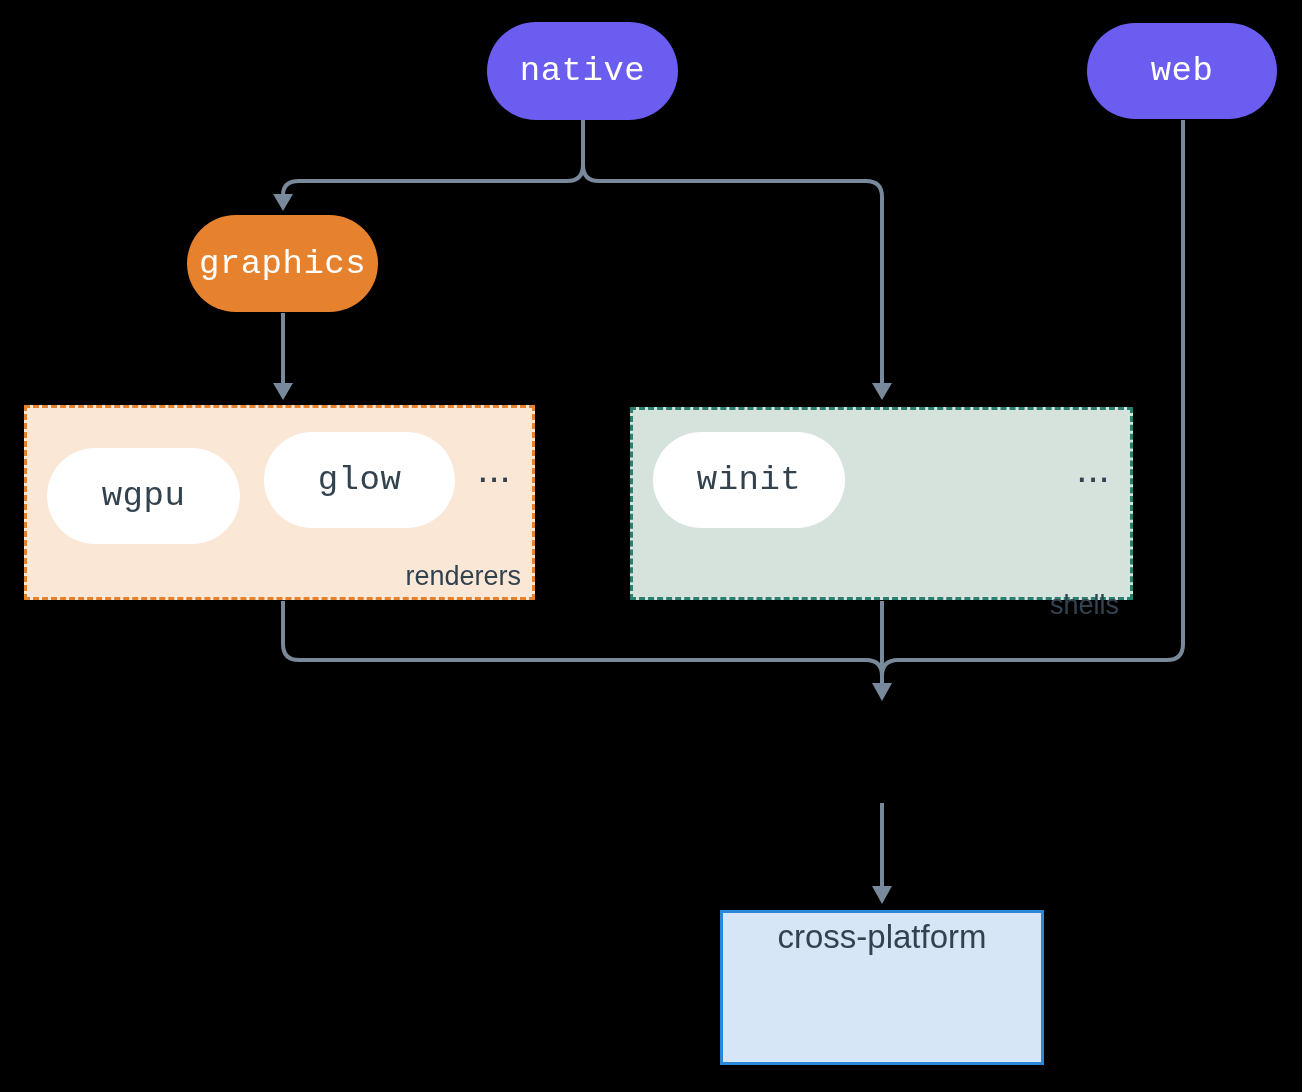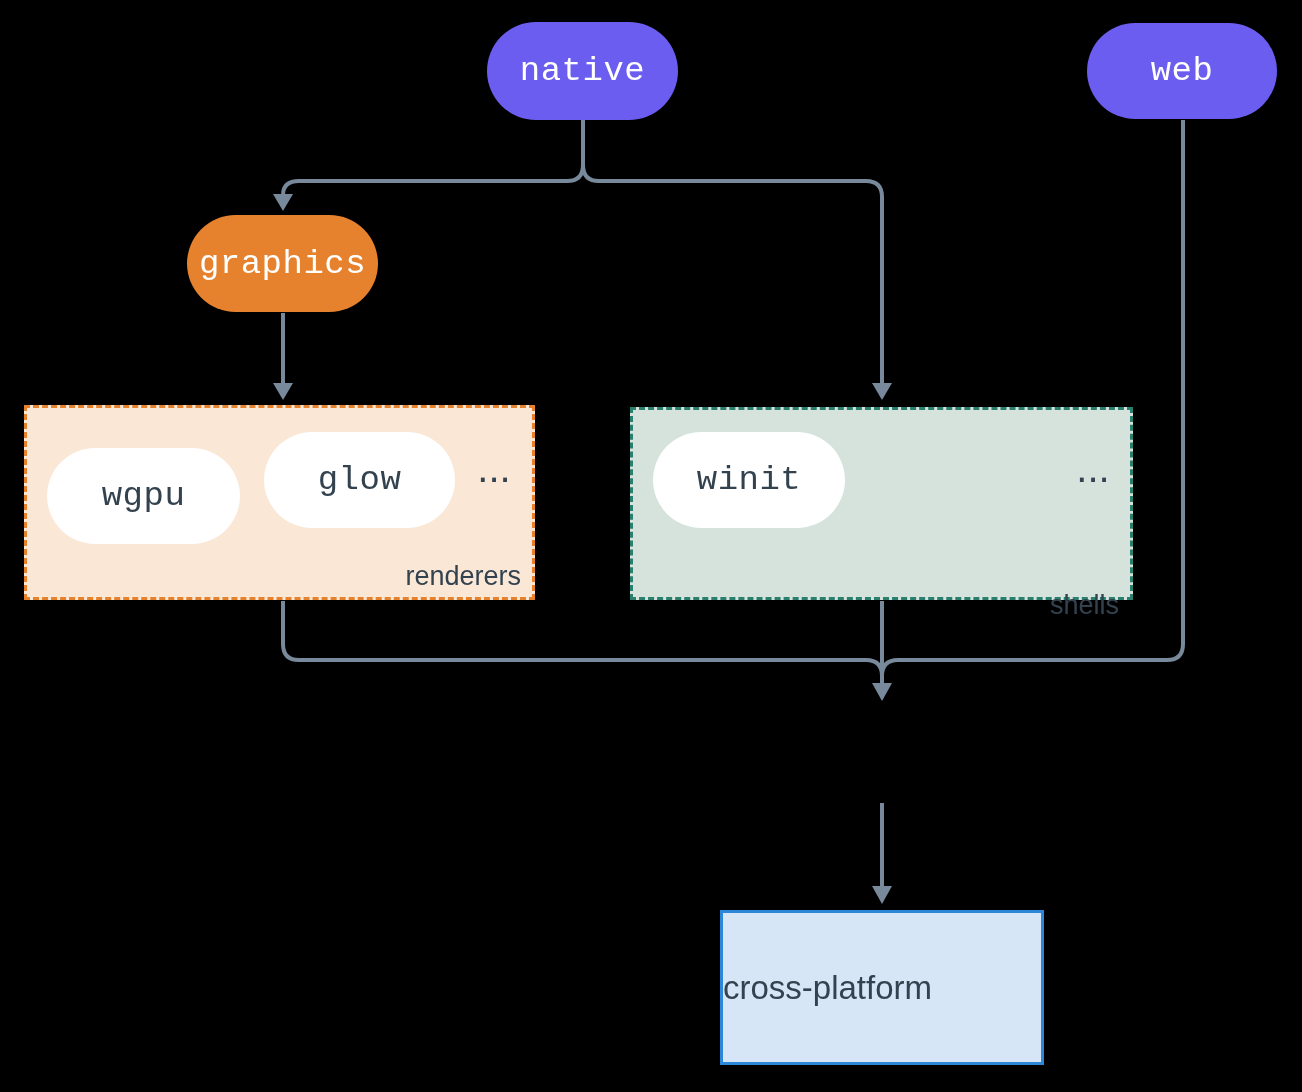--- a/index.html
+++ b/index.html
@@ -69,21 +69,21 @@
   .ellipsis {
     position: absolute; width: 46px; text-align: center;
     font-size: 40px; line-height: 40px; color: var(--dark-text);
   }
   .ellipsis-renderers { left: 471px; top: 448px; }
   .ellipsis-shells    { left: 1070px; top: 448px; }
 
   .app-box {
     position: absolute; left: 720px; top: 910px; width: 324px; height: 155px;
     background: var(--application-fill); border: 3px solid var(--application-border);
-    display: flex; flex-direction: row; align-items: center; justify-content: flex-start;
+    display: flex; flex-direction: column; align-items: center; justify-content: flex-start;
     color: var(--dark-text); font-size: 33px; line-height: 47px; text-align: center;
   }
 </style>
 </head>
 <body>
 
 <div class="stage">
 
   <svg class="connectors" width="1302" height="1092" viewBox="0 0 1302 1092" aria-hidden="true">
 

